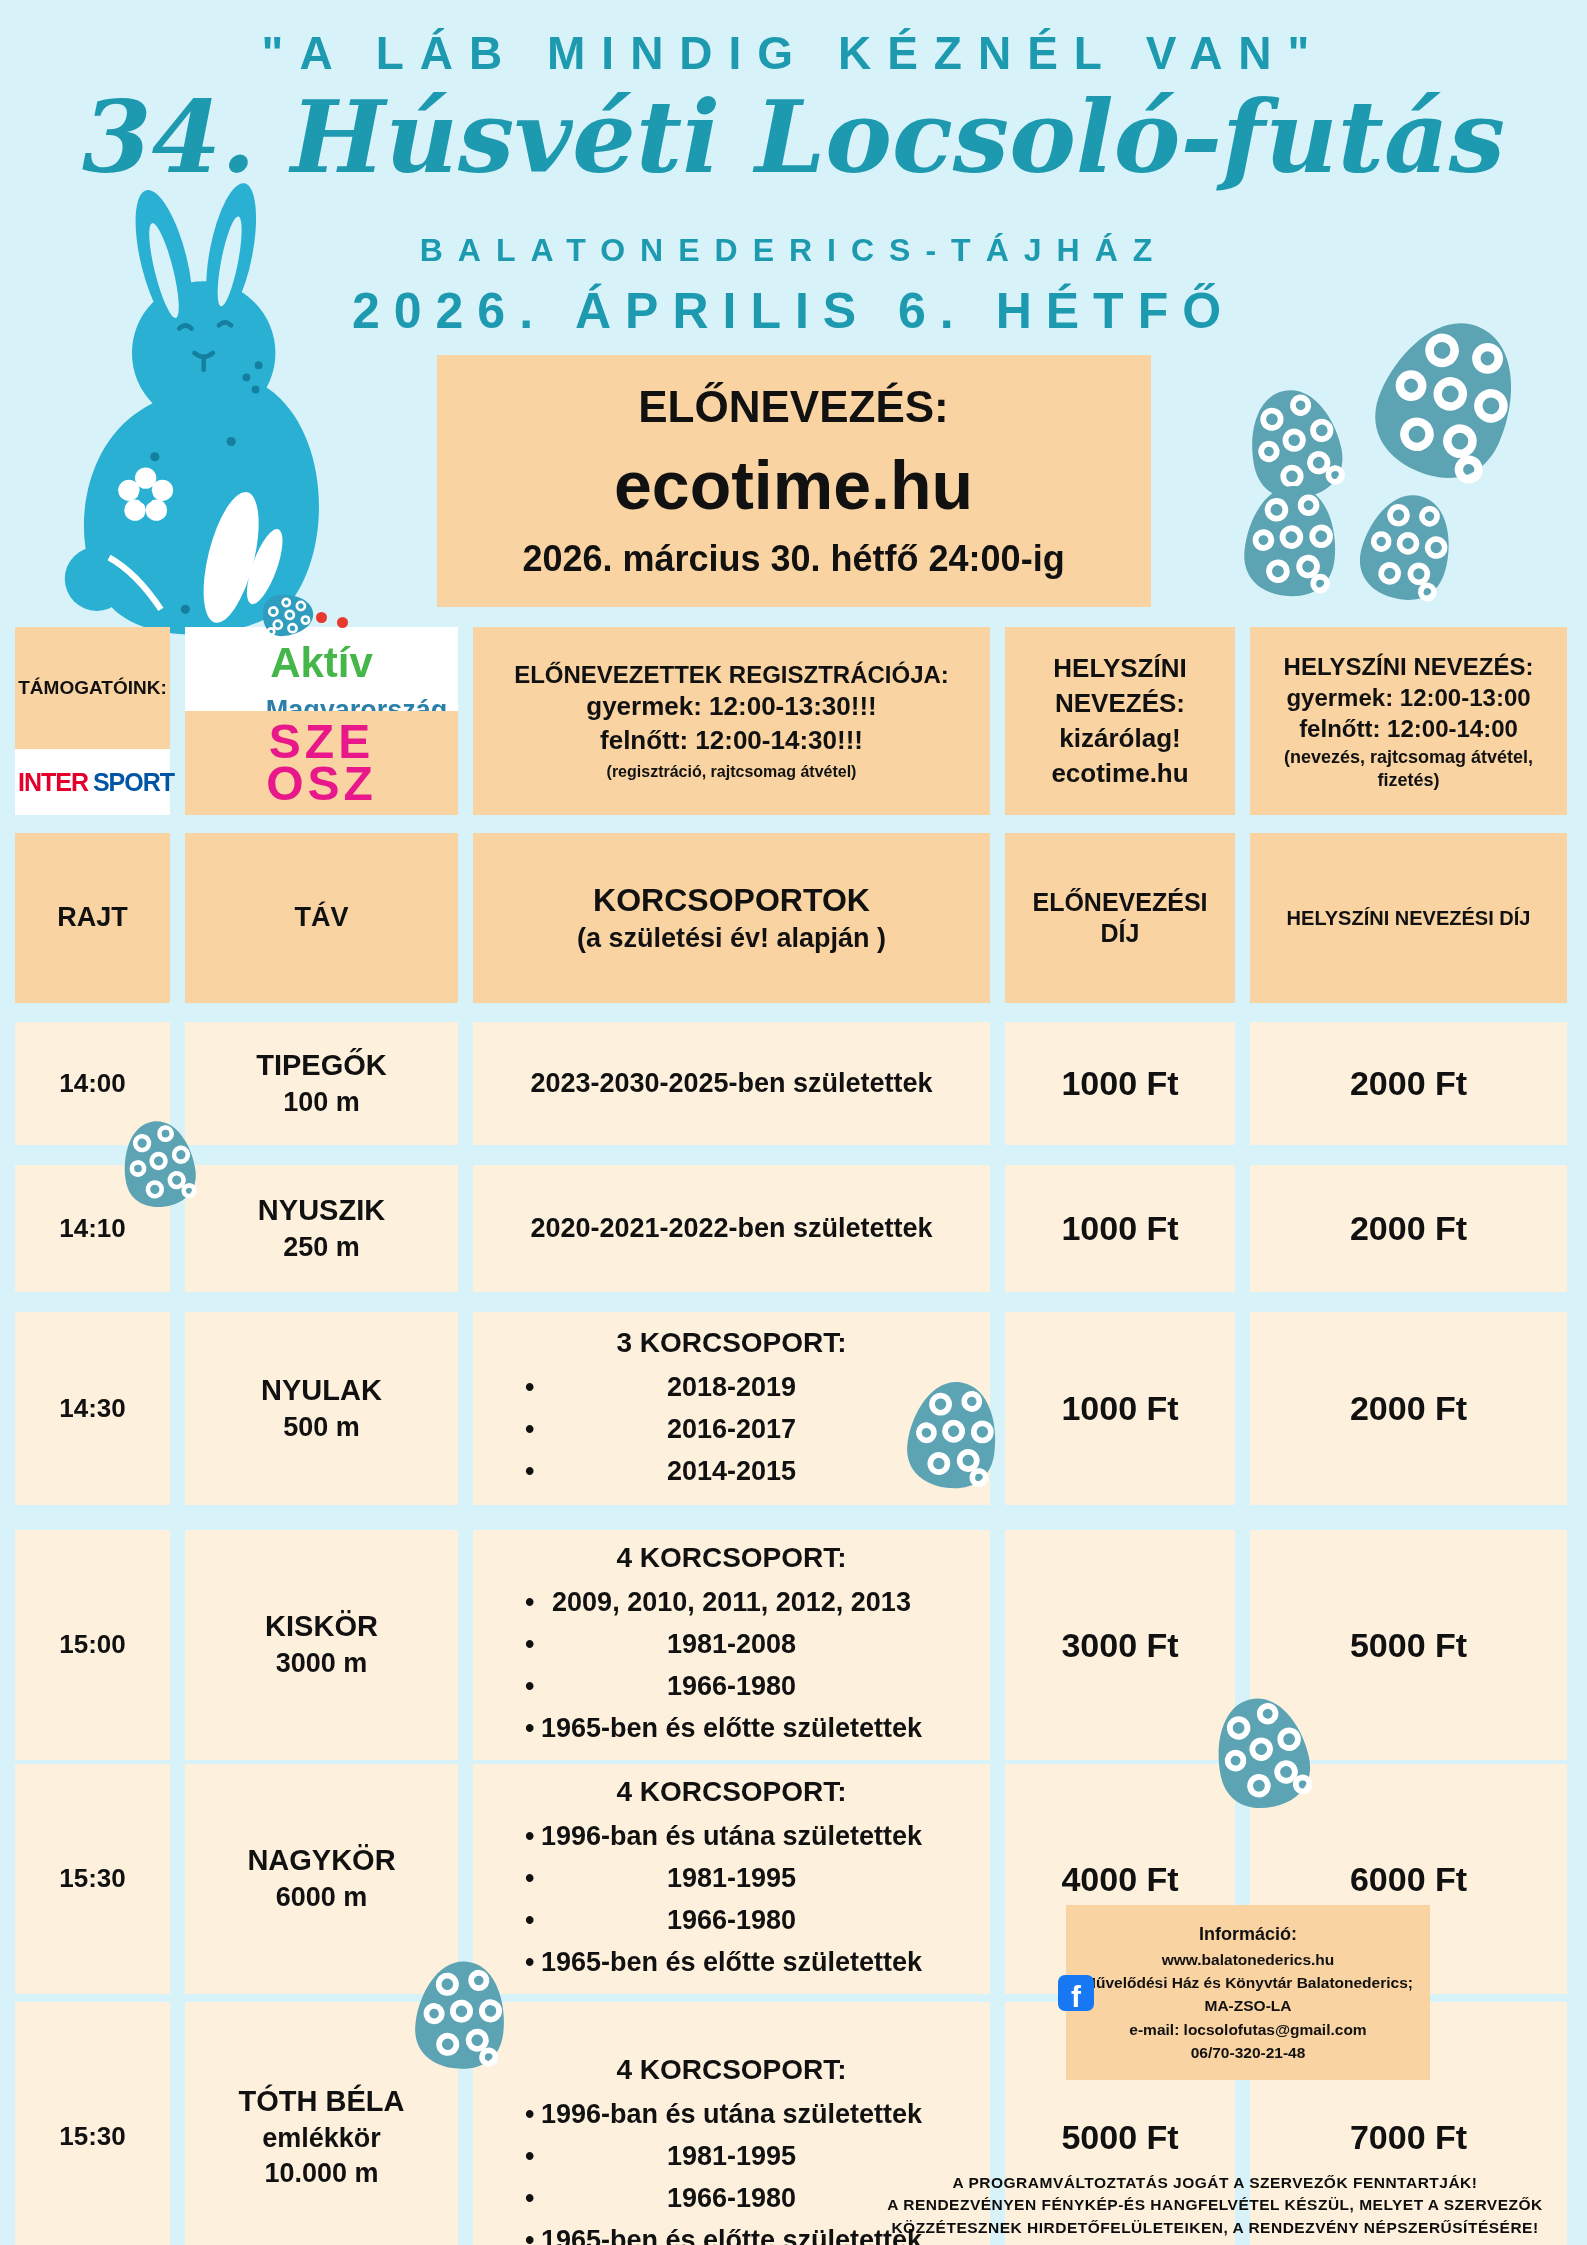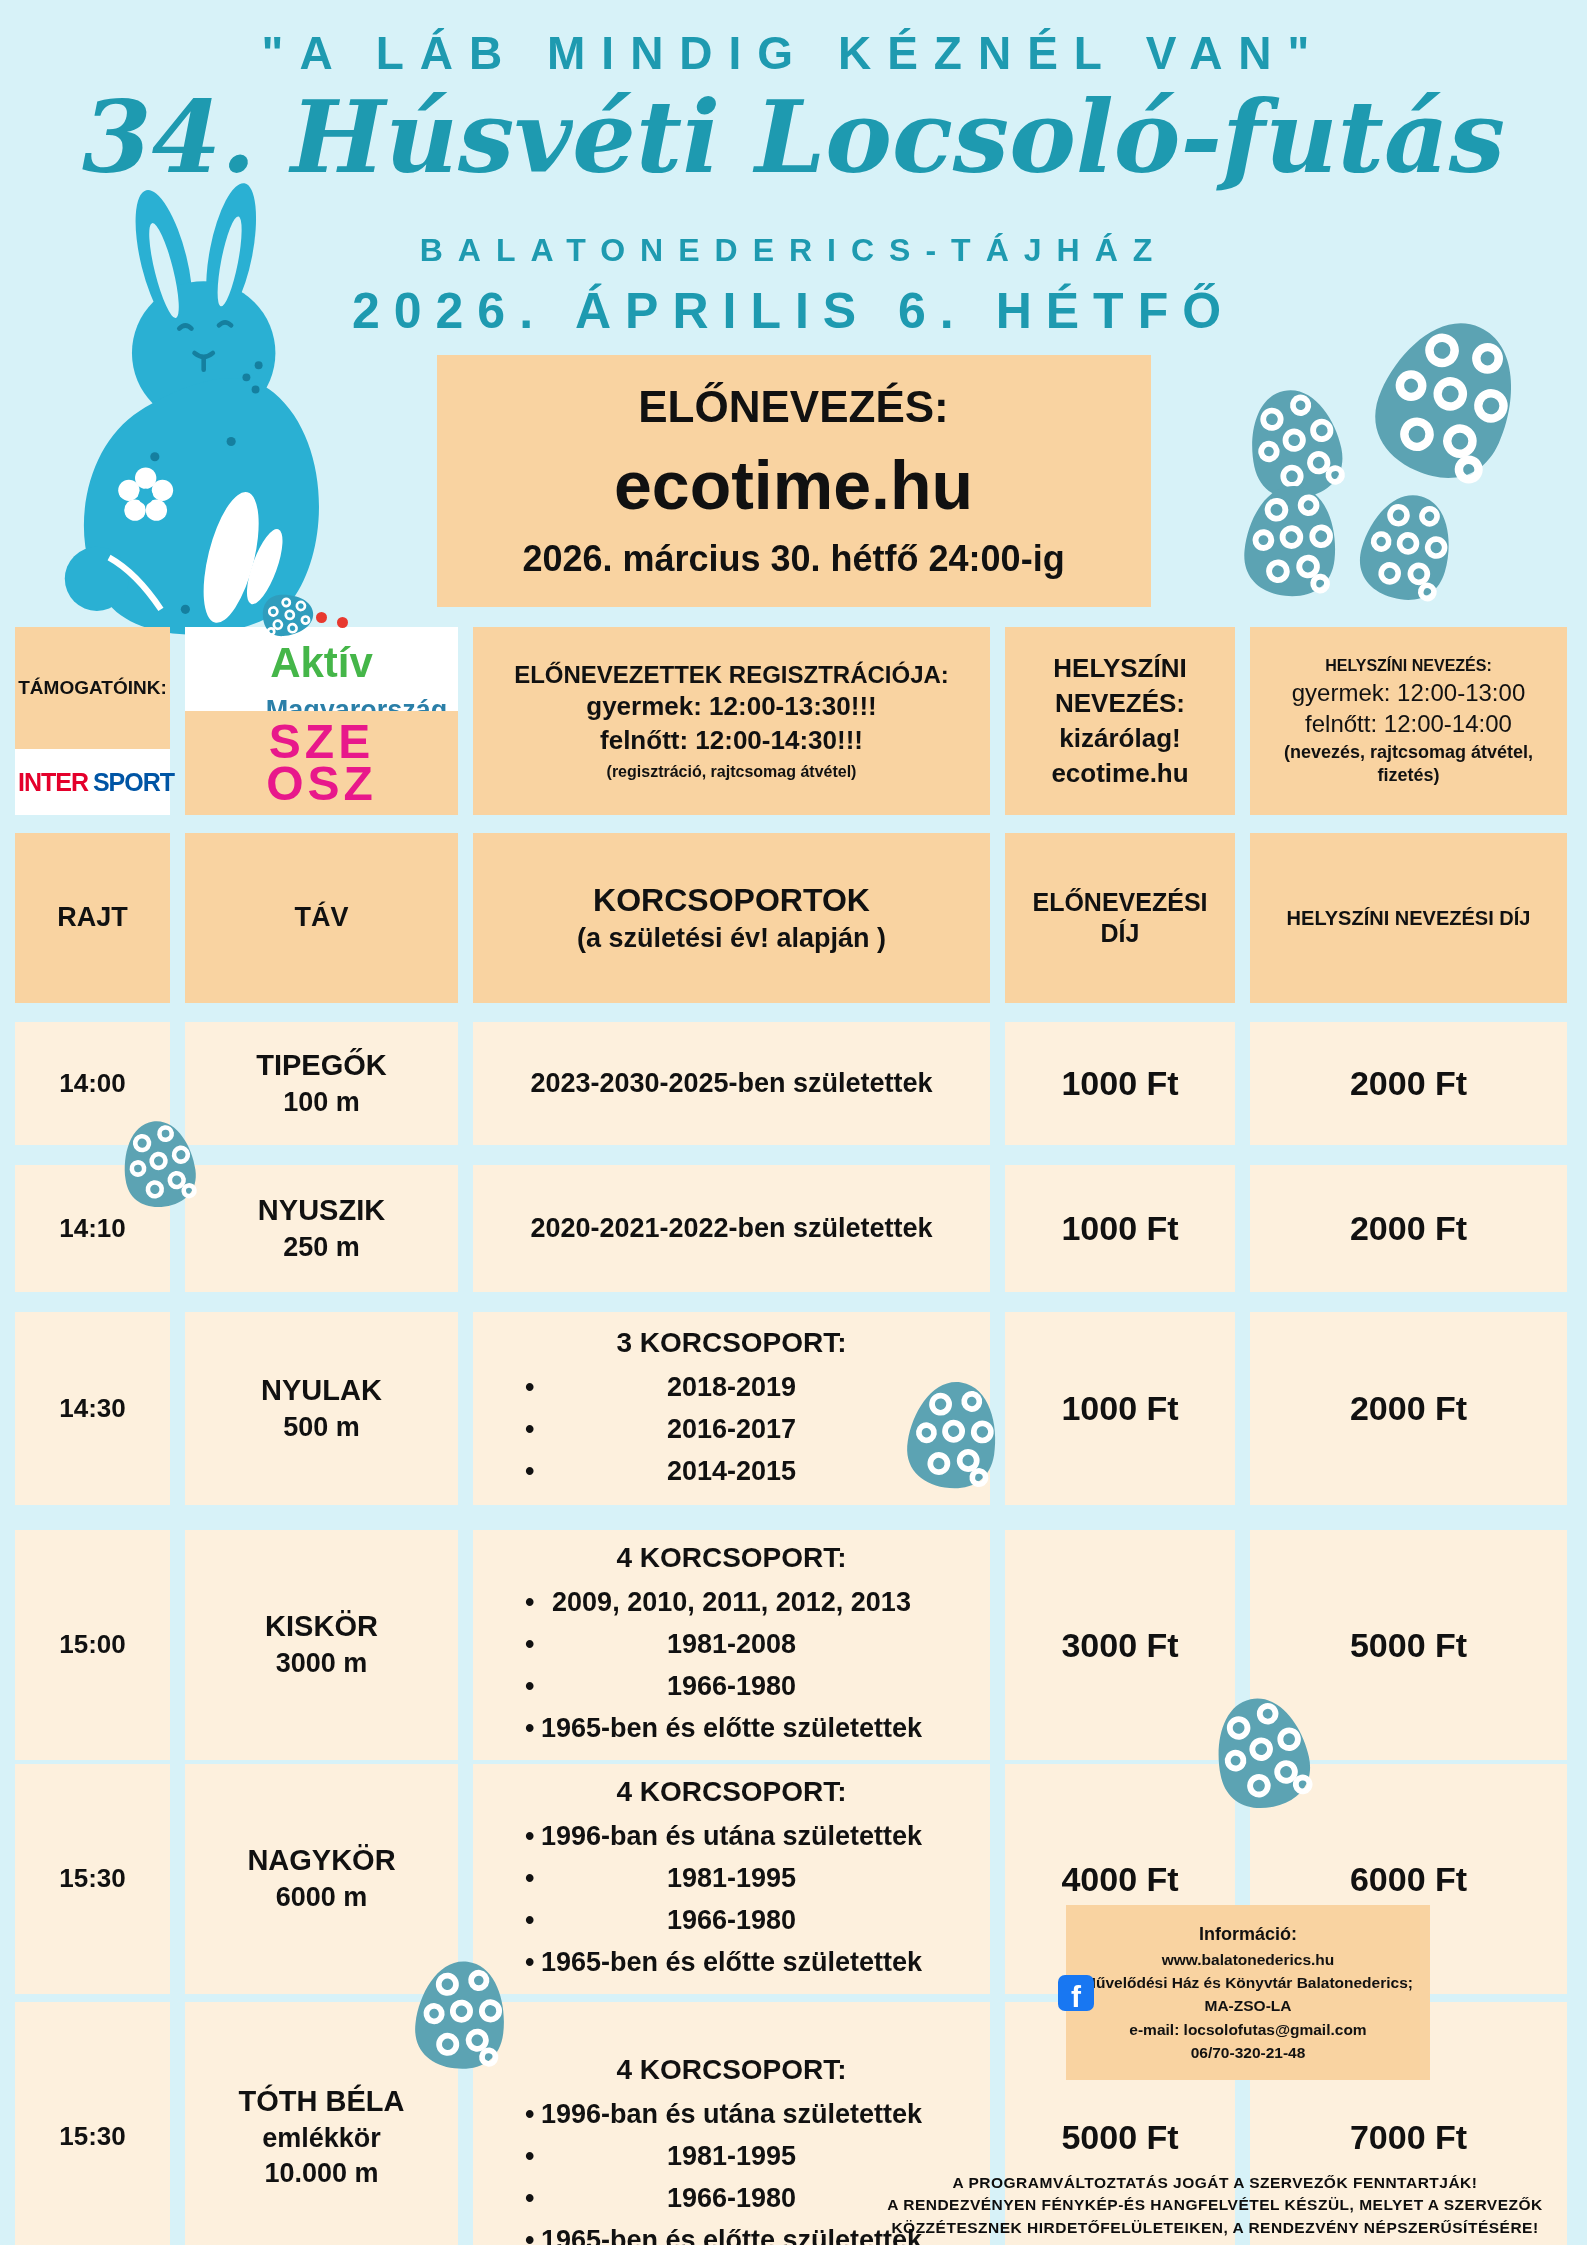--- a/index.html
+++ b/index.html
@@ -73,22 +73,22 @@
   .ray.mid{margin-bottom:5px;}
   .aktiv-name{font-size:42px;font-weight:800;color:#45b649;line-height:0.9;}
   .aktiv-sub{font-size:27px;font-weight:700;color:#2b7fa8;padding-left:70px;line-height:1;}
   .szeosz{flex-direction:column;line-height:0.88;}
   .szeosz div{font-size:48px;font-weight:800;letter-spacing:4px;color:#e8188b;}
   .reg-cell{background:#f9d3a1;padding:8px;}
   .reg-title{font-size:24px;font-weight:800;}
   .reg-line{font-size:26px;font-weight:800;}
   .reg-note{font-size:16px;font-weight:700;margin-top:4px;}
   .ons-line{font-size:26px;font-weight:800;line-height:1.35;text-align:center;}
-  .ons2-title{font-size:16px;font-weight:800;}
-  .ons2-line{font-size:24px;font-weight:400;}
+  .ons2-title{font-size:24px;font-weight:800;}
+  .ons2-line{font-size:24px;font-weight:700;}
   .ons2-note{font-size:18px;font-weight:800;line-height:1.25;margin-top:2px;}
 
   
   .infobox{position:absolute;left:1066px;top:1905px;width:364px;height:175px;background:#f9d3a1;
            z-index:6;display:flex;flex-direction:column;align-items:center;justify-content:center;
            font-size:15.5px;font-weight:800;line-height:1.5;text-align:center;}
   .infobox .ib-title{font-size:18px;}
   .fb{position:absolute;left:-8px;top:70px;width:36px;height:36px;background:#1877f2;border-radius:7px;
       color:#fff;font-weight:800;font-size:30px;display:flex;align-items:flex-end;justify-content:center;
       overflow:hidden;line-height:0.95;}

